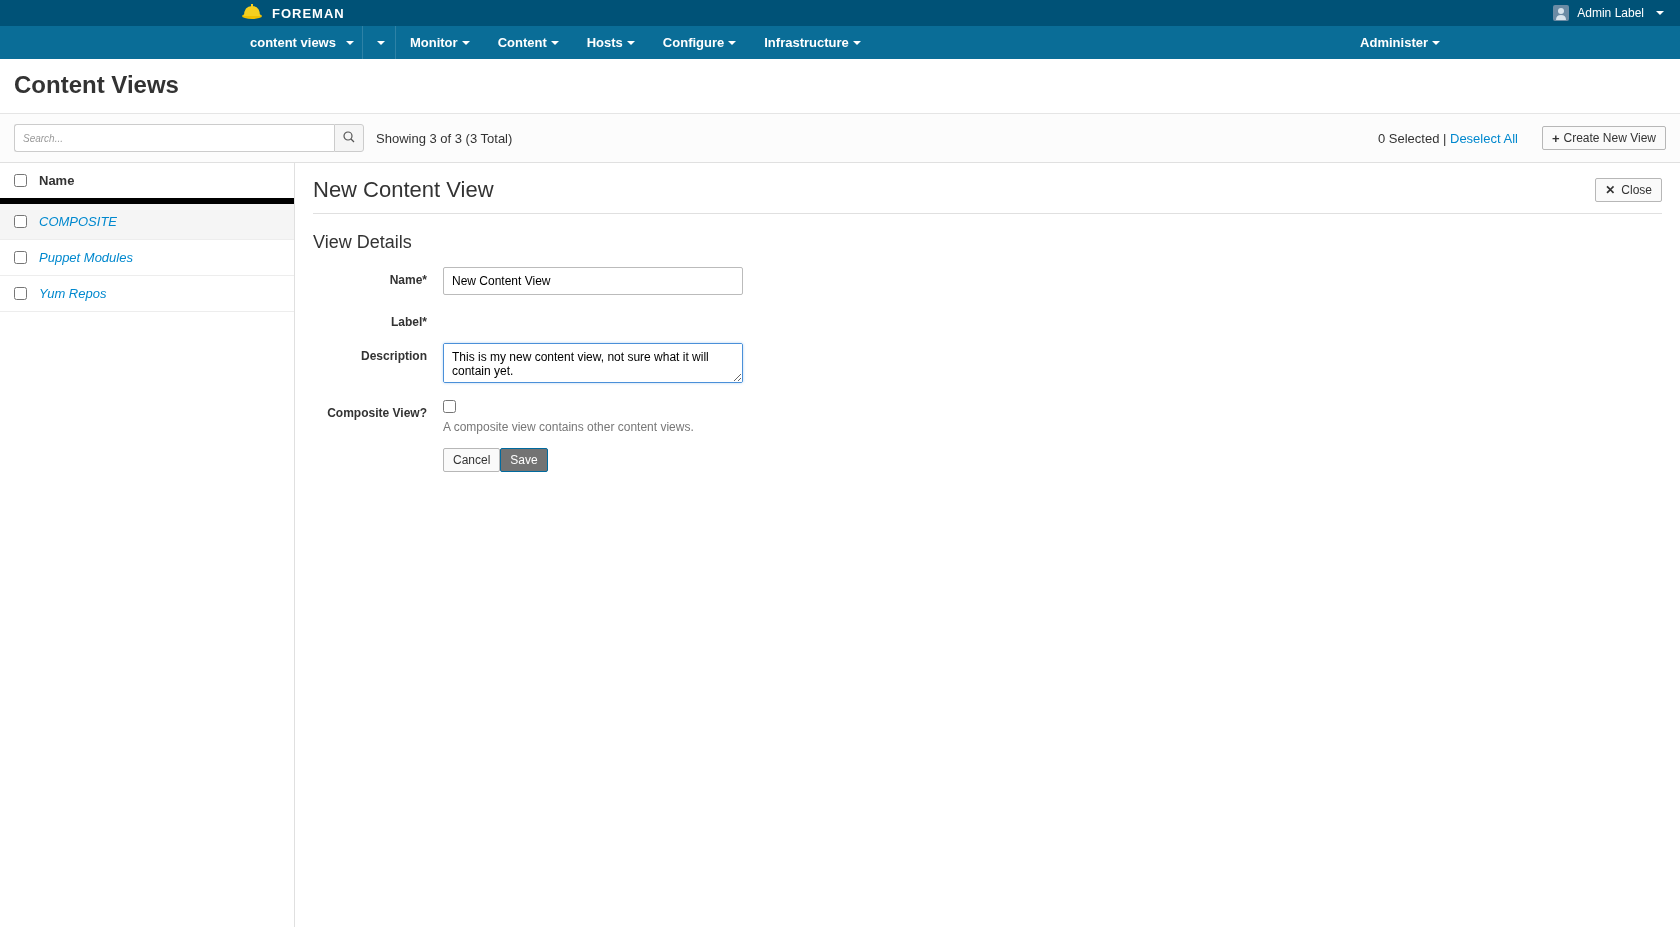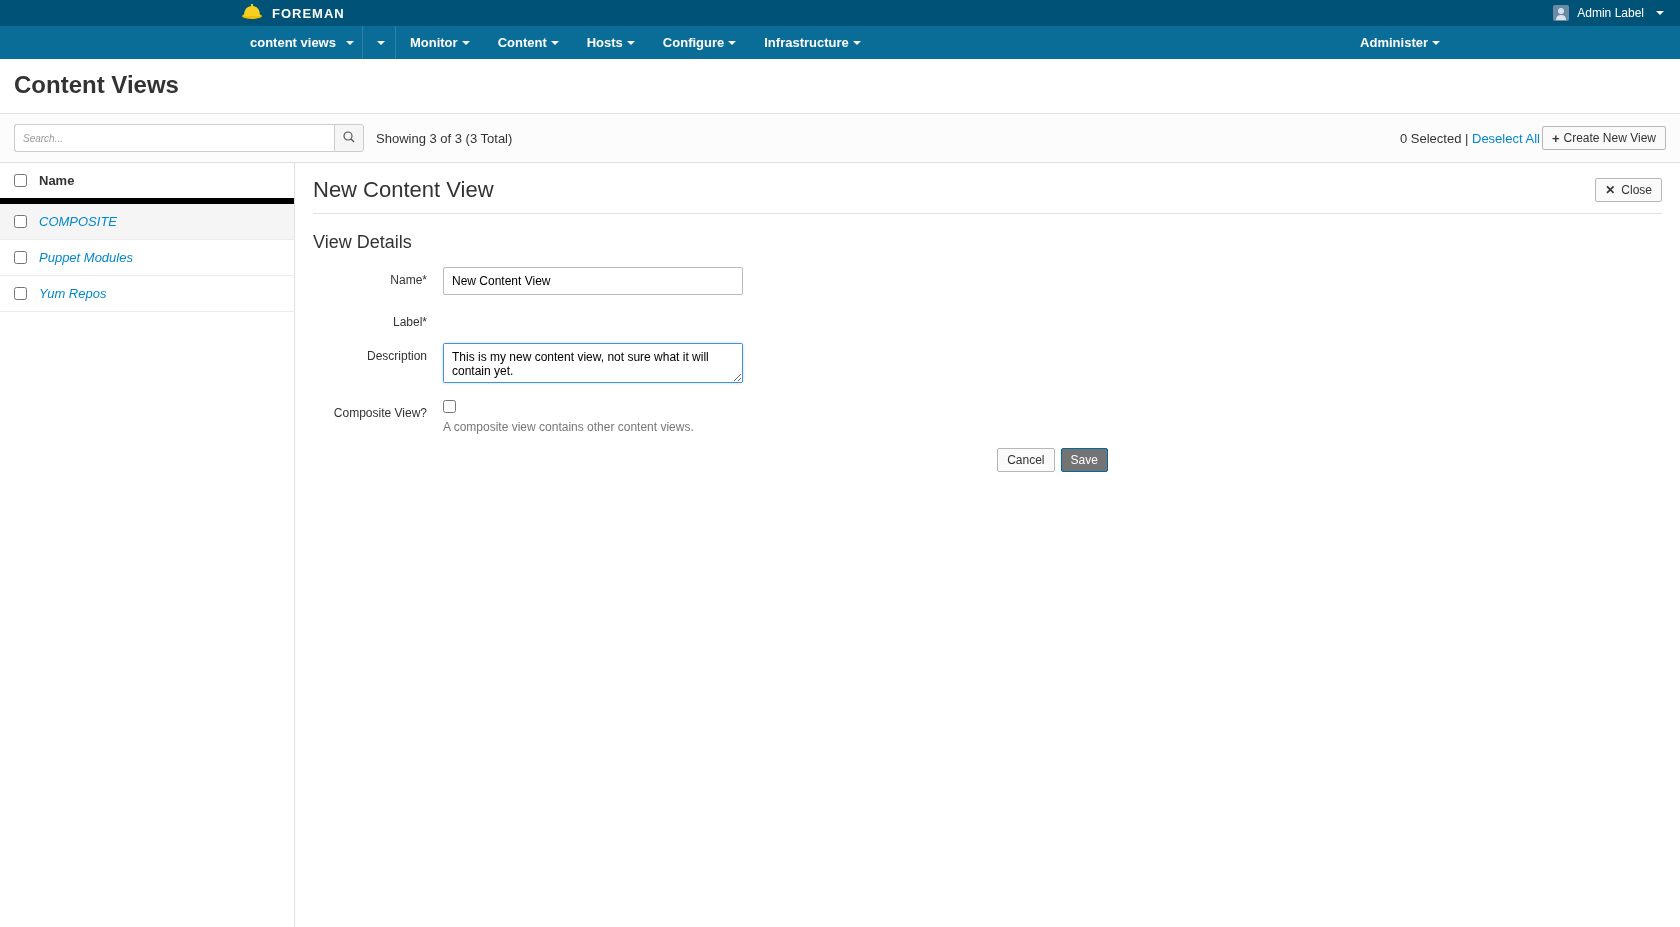--- a/index.html
+++ b/index.html
@@ -24,47 +24,47 @@
 .page-title-bar { padding: 12px 14px 14px 14px; border-bottom: 1px solid #e5e5e5; }
 .page-title { font-size: 24px; font-weight: 600; color: #333; }
 
 
 .toolbar { display: flex; align-items: center; padding: 10px 14px; background: #fcfcfc; border-bottom: 1px solid #e0e0e0; }
 .search-group { display: flex; }
 .search-input { width: 320px; height: 28px; border: 1px solid #ccc; border-right: none; border-radius: 3px 0 0 3px; padding: 0 8px; font-size: 10px; color: #333; }
 .search-input::placeholder { font-style: italic; color: #999; }
 .search-btn { width: 30px; height: 28px; border: 1px solid #ccc; background: #f5f5f5; border-radius: 0 3px 3px 0; cursor: pointer; display: flex; align-items: center; justify-content: center; }
 .toolbar-text { margin-left: 12px; font-size: 13px; color: #333; }
-.toolbar-right { margin-left: auto; display: flex; align-items: center; gap: 2px; }
+.toolbar-right { margin-left: auto; display: flex; align-items: center; gap: 24px; }
 .deselect-link { color: #0088ce; text-decoration: none; cursor: pointer; }
 .btn { border: 1px solid #b7b7b7; background: #fafafa; color: #333; padding: 4px 9px; font-size: 12px; border-radius: 2px; cursor: pointer; display: inline-flex; align-items: center; gap: 4px; }
 .btn-primary { background: #737373; border-color: #006a9e; color: #fff; }
 
 
 .main-layout { display: flex; min-height: calc(100vh - 150px); }
 .sidebar { width: 295px; border-right: 1px solid #e0e0e0; }
 .list-header { display: flex; align-items: center; padding: 10px 14px; border-bottom: 6px solid #000000; font-weight: bold; gap: 12px; }
 .list-row { display: flex; align-items: center; padding: 10px 14px; border-bottom: 1px solid #ededed; gap: 12px; }
 .list-row.selected { background: #f5f5f5; }
 .list-row a { color: #0088ce; text-decoration: none; font-style: italic; }
 .chk { width: 13px; height: 13px; accent-color: #0088ce; }
 
 .content { flex: 1; padding: 14px 18px; }
 .content-header { display: flex; align-items: center; justify-content: space-between; border-bottom: 1px solid #e0e0e0; padding-bottom: 10px; margin-bottom: 18px; }
 .content-title { font-size: 22px; font-weight: 500; color: #333; }
 .close-btn .x { font-weight: bold; margin-right: 2px; }
 
 .section-title { font-size: 18px; font-weight: 500; color: #333; margin-bottom: 14px; }
 .form-row { display: flex; align-items: flex-start; margin-bottom: 14px; }
-.form-label { width: 130px; text-align: right; padding-right: 16px; font-size: 12px; font-weight: normal; color: #333; padding-top: 6px; }
+.form-label { width: 130px; text-align: right; padding-right: 16px; font-size: 12px; font-weight: bold; color: #333; padding-top: 6px; }
 .form-field { width: 300px; }
 .text-input { width: 100%; height: 28px; border: 1px solid #bbb; border-radius: 2px; padding: 0 8px; font-size: 12px; }
 .textarea-input { width: 100%; height: 40px; border: 1px solid #4a90d9; border-radius: 2px; padding: 6px 8px; font-size: 12px; font-family: inherit; resize: both; outline: none; box-shadow: 0 0 3px rgba(74,144,217,0.4); }
 .help-text { font-size: 12px; color: #777; margin-top: 4px; }
-.form-actions { margin-left: 130px; display: flex; gap: 6px; margin-top: 6px; justify-content: center; }
+.form-actions { margin-left: 130px; display: flex; margin-top: 6px; }
 
 .logo-svg { width: 24px; height: 18px; }
 .search-svg { width: 12px; height: 12px; }
 .plus { font-weight: bold; font-size: 13px; line-height: 1; }
 </style>
 </head>
 <body>
 
 <div class="brand-bar">
   <div class="brand-left">

